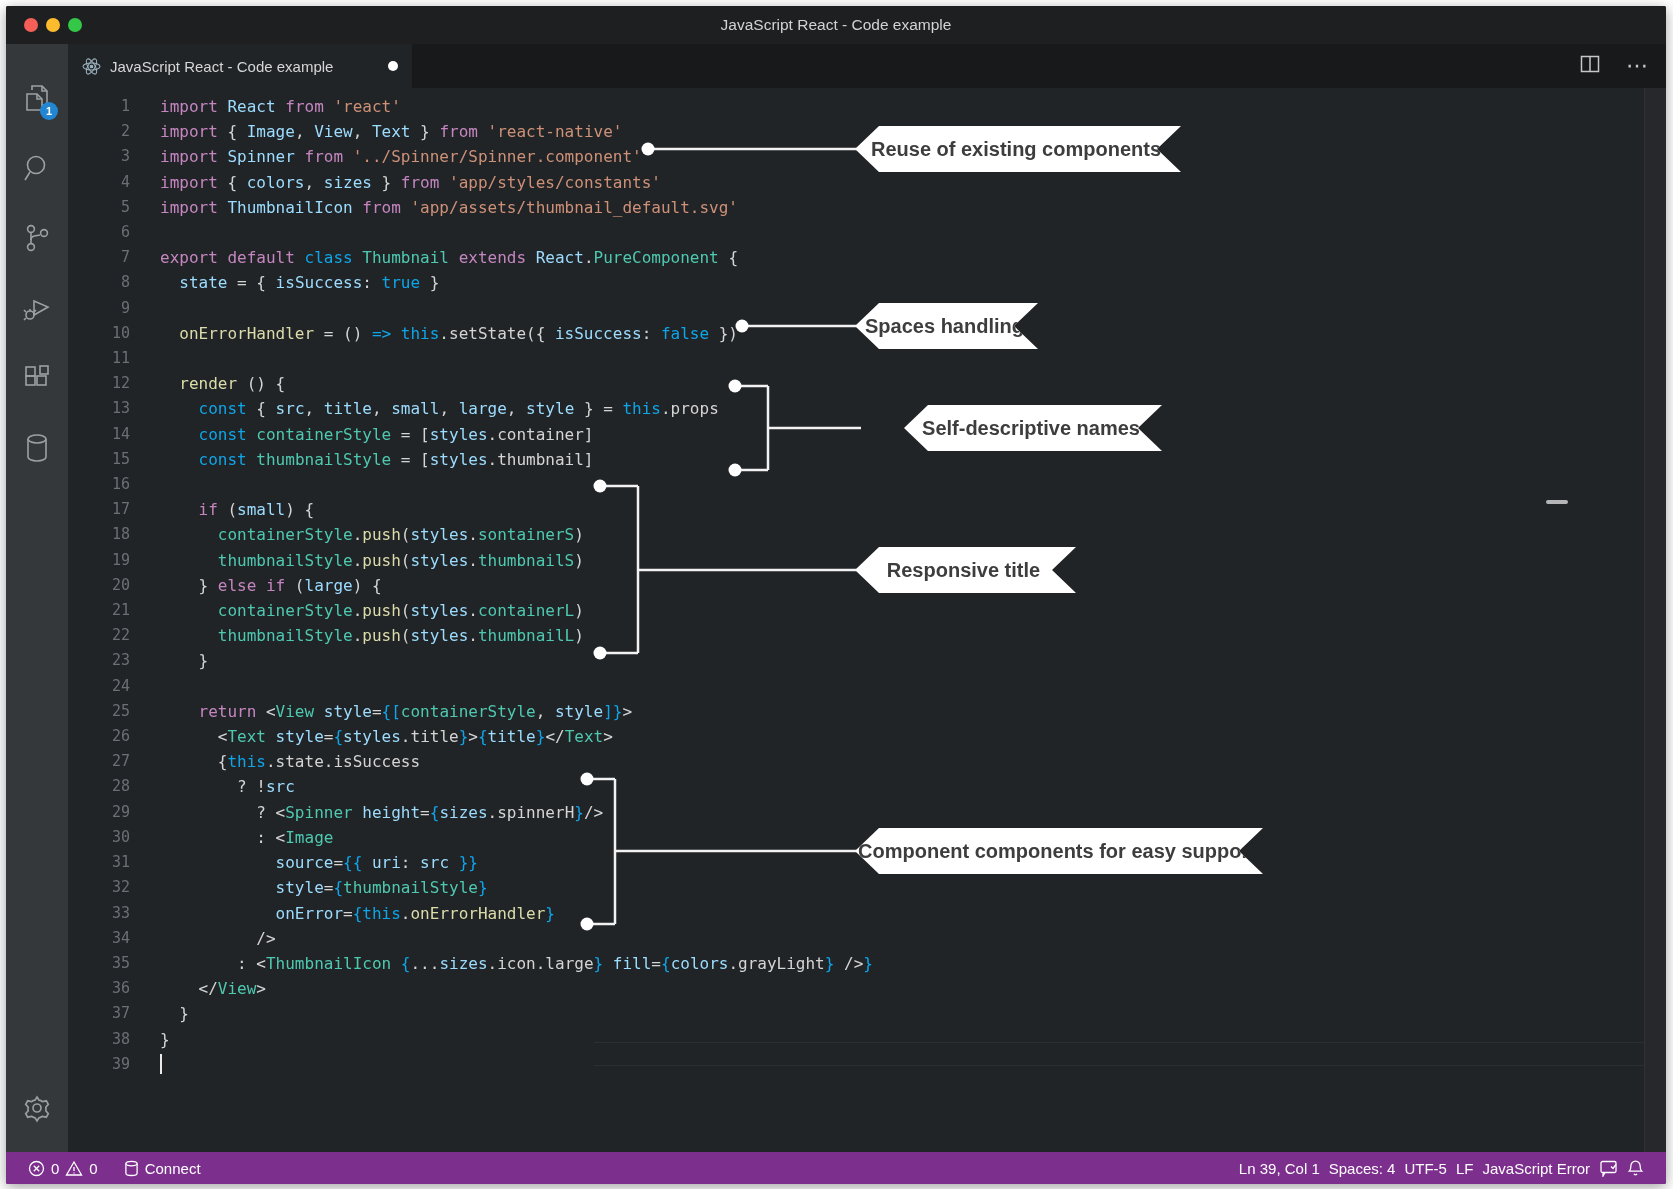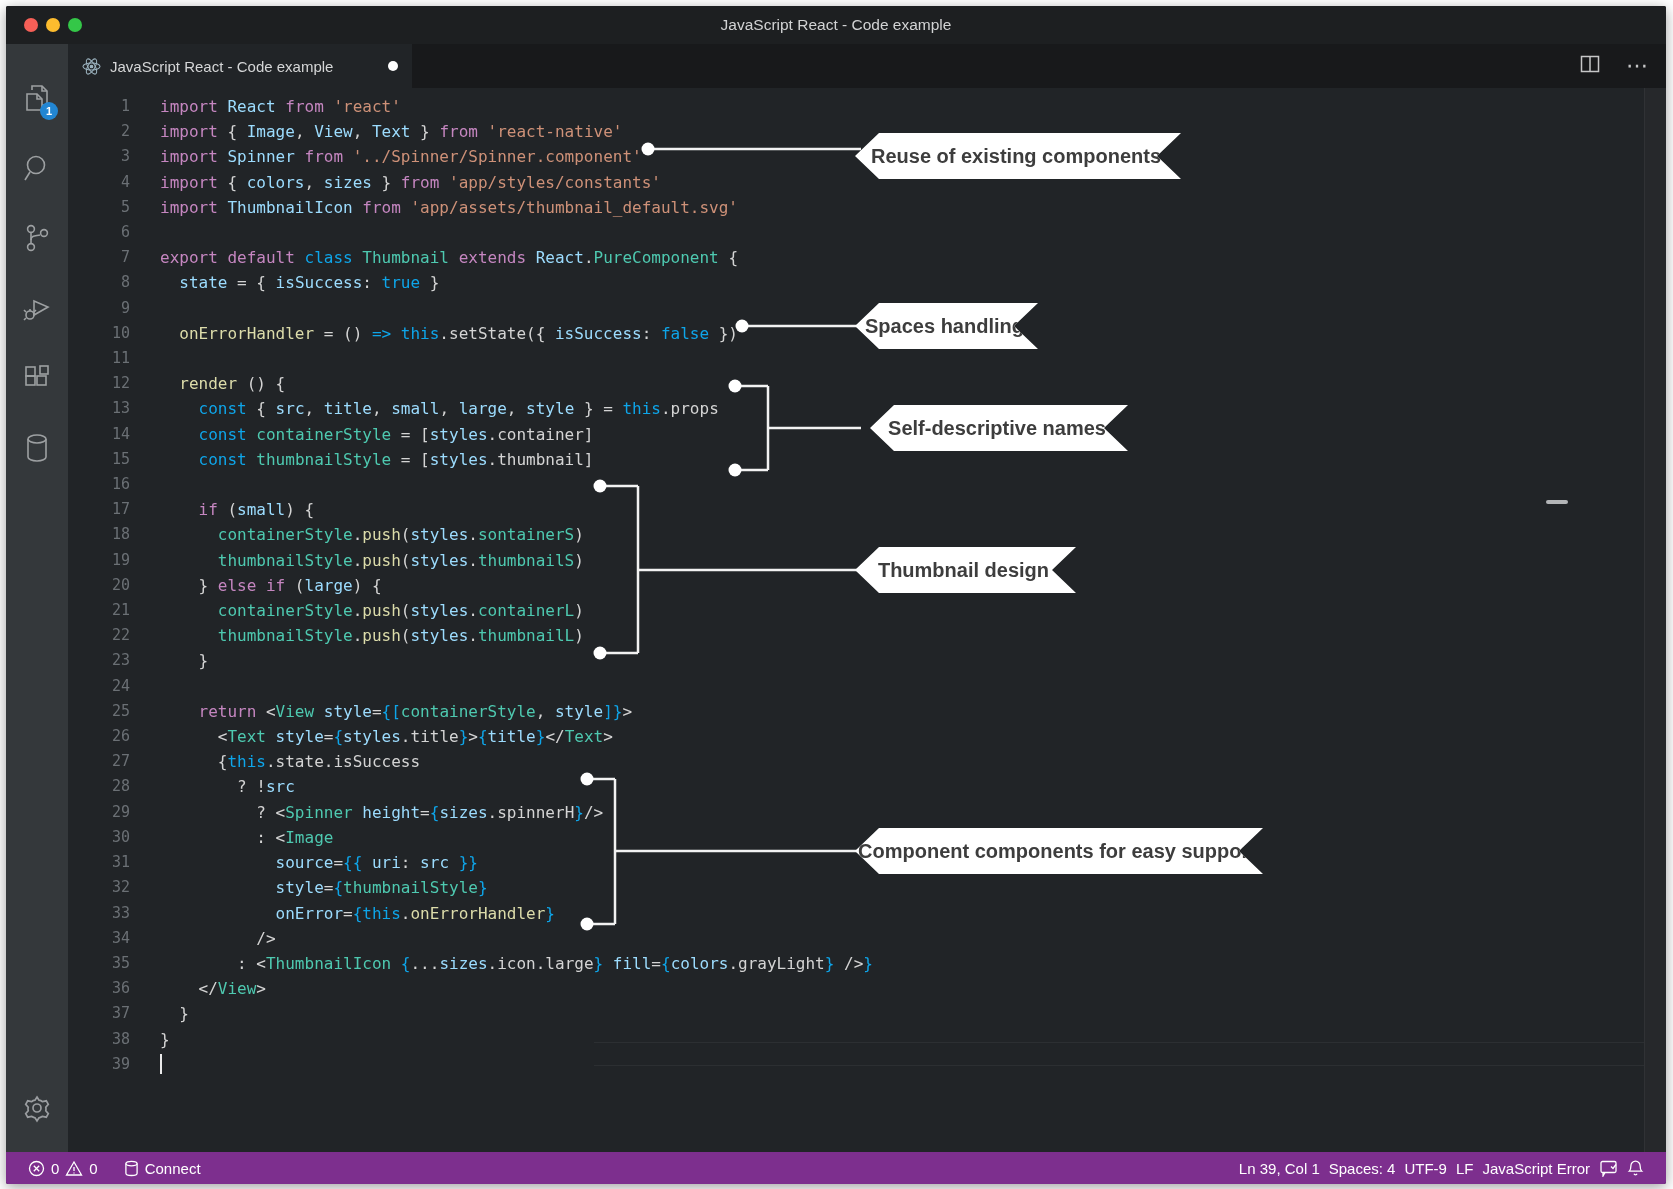--- a/index.html
+++ b/index.html
@@ -176,21 +176,21 @@
           <svg width="15" height="17" viewBox="0 0 15 17">
             <ellipse cx="7.5" cy="3.6" rx="5.6" ry="2.3"></ellipse>
             <path d="M1.9 3.6 v9.6 c0 1.3 2.5 2.3 5.6 2.3 s5.6-1 5.6-2.3 V3.6"></path>
           </svg>
           <span>Connect</span>
         </span>
       </div>
       <div class="sb-right">
         <span class="sb-item">Ln 39, Col 1</span>
         <span class="sb-item">Spaces: 4</span>
-        <span class="sb-item">UTF-9</span>
+        <span class="sb-item">UTF-5</span>
         <span class="sb-item">LF</span>
         <span class="sb-item">JavaScript Error</span>
         <span class="sb-item">
           <svg width="19" height="18" viewBox="0 0 19 18">
             <rect x="2" y="2.5" width="15" height="11" rx="1.5"></rect>
             <path d="M6 13.5 l-2 3.5 v-3.5"></path>
               <path d="M12 7.5 l2 2 3-4"></path>
           </svg>
         </span>
         <span class="sb-item">
@@ -220,18 +220,18 @@
       <line x1="638" y1="570" x2="861" y2="570" stroke="#f2f2f2" stroke-width="2.5"></line>
       <circle cx="600" cy="486" r="6.5" fill="#ffffff"></circle>
       <circle cx="600" cy="653" r="6.5" fill="#ffffff"></circle>
       <line x1="587" y1="779" x2="615" y2="779" stroke="#f2f2f2" stroke-width="2.5"></line>
       <line x1="615" y1="779" x2="615" y2="924" stroke="#f2f2f2" stroke-width="2.5"></line>
       <line x1="615" y1="924" x2="587" y2="924" stroke="#f2f2f2" stroke-width="2.5"></line>
       <line x1="615" y1="851" x2="861" y2="851" stroke="#f2f2f2" stroke-width="2.5"></line>
       <circle cx="587" cy="779" r="6.5" fill="#ffffff"></circle>
       <circle cx="587" cy="924" r="6.5" fill="#ffffff"></circle>
     </svg>
-<div class="banner" style="left: 855px; top: 133px; width: 326px;">Reuse of existing components</div>
+<div class="banner" style="left: 855px; top: 126px; width: 326px;">Reuse of existing components</div>
     <div class="banner" style="left: 855px; top: 303px; width: 183px;">Spaces handling</div>
-    <div class="banner" style="left: 870px; top: 405px; width: 258px;">Self-descriptive names</div>
-    <div class="banner" style="left: 855px; top: 547px; width: 221px;">Thumbnail design</div>
+    <div class="banner" style="left: 904px; top: 405px; width: 258px;">Self-descriptive names</div>
+    <div class="banner" style="left: 855px; top: 547px; width: 221px;">Responsive title</div>
     <div class="banner" style="left: 855px; top: 828px; width: 408px;">Component components for easy support</div>
   </div>
 
 </body></html>

